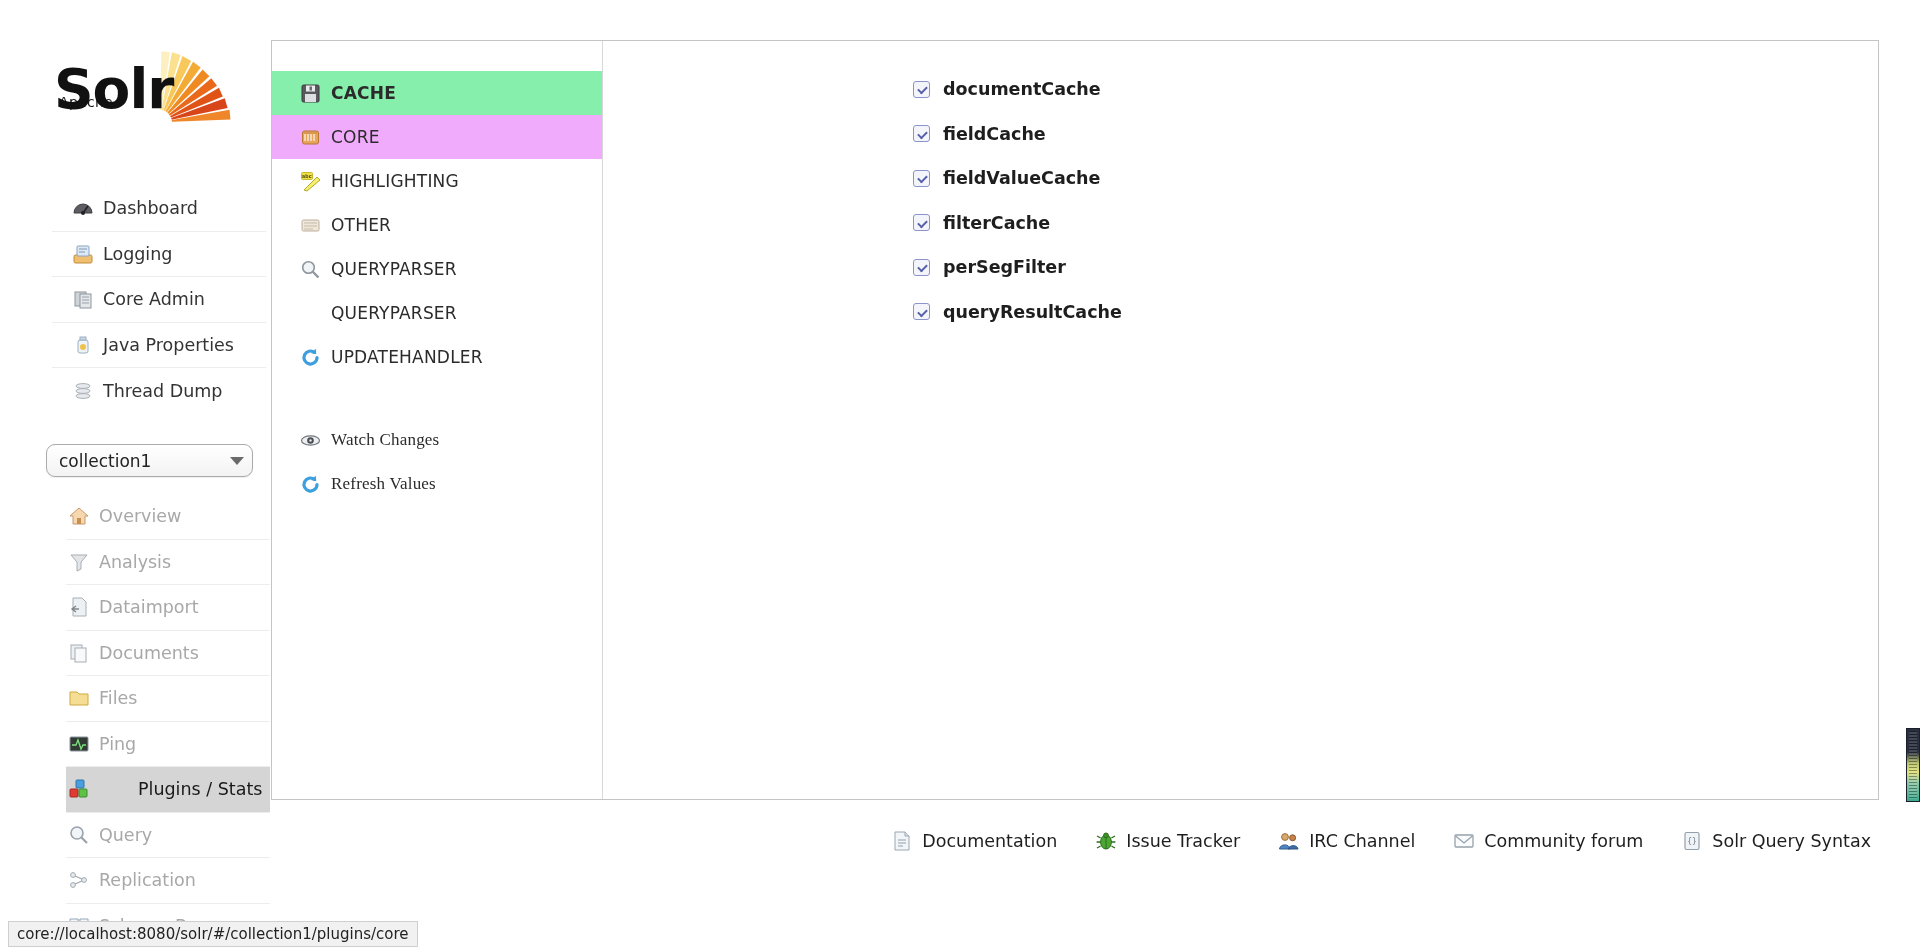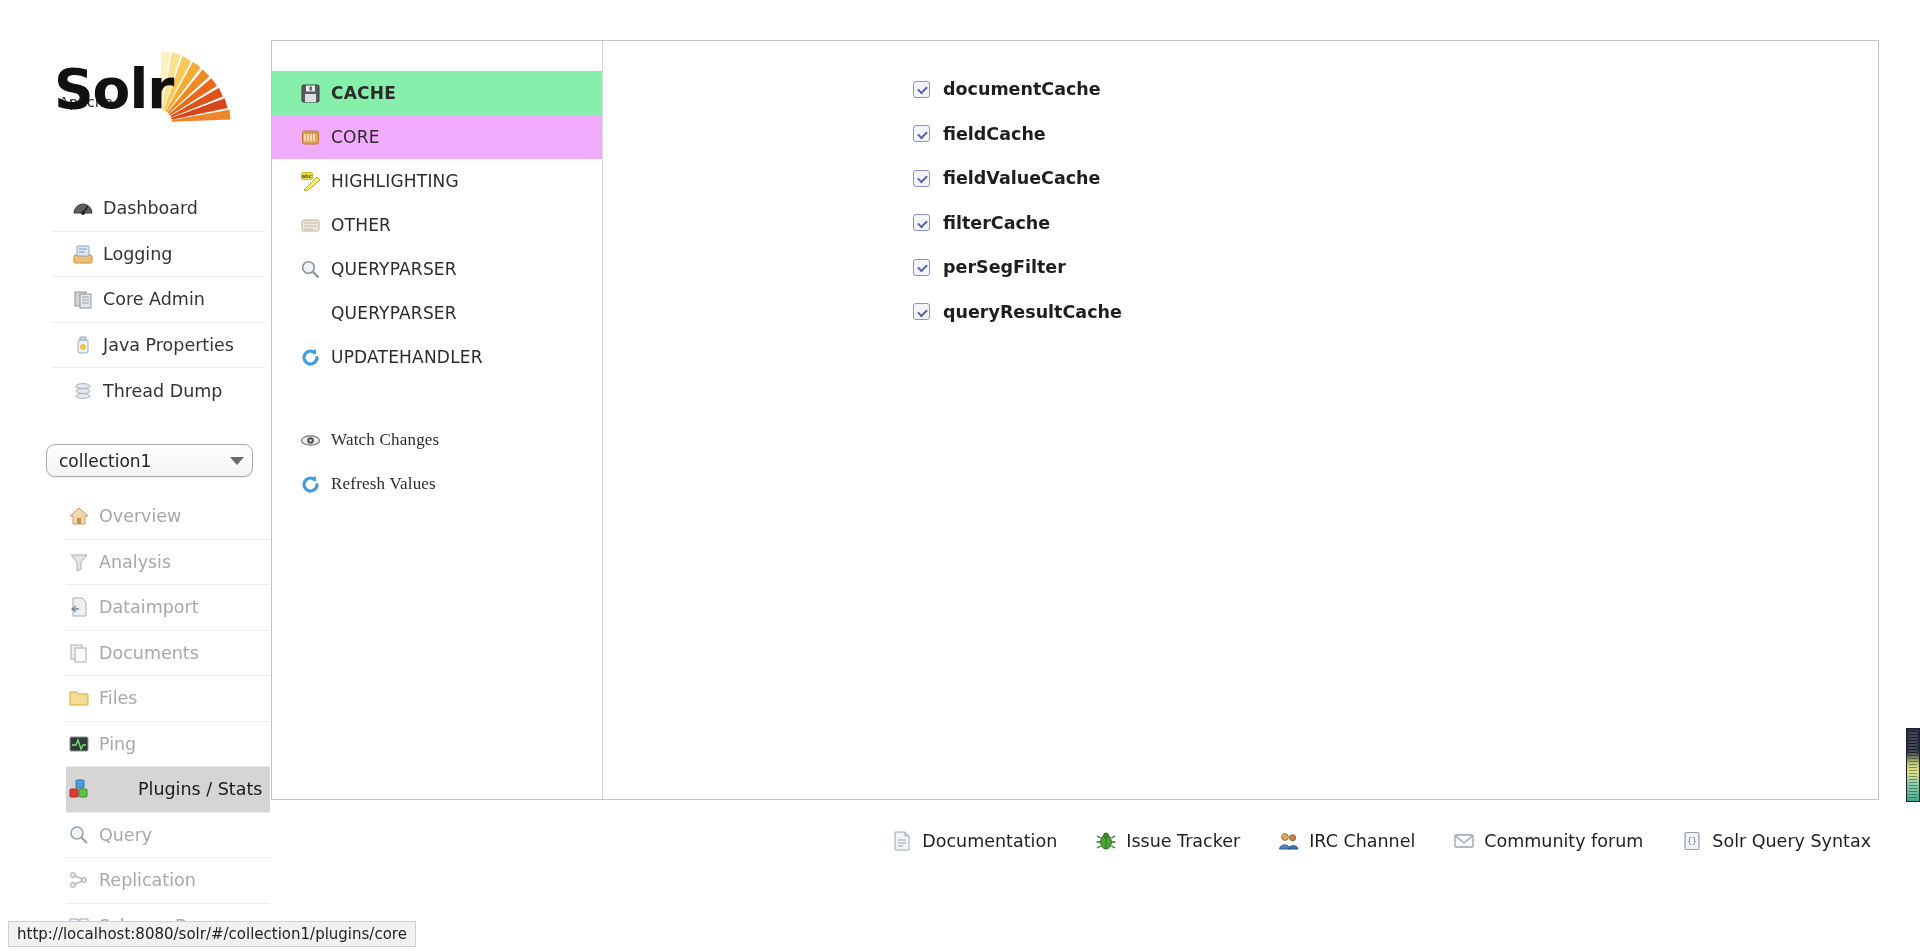--- a/index.html
+++ b/index.html
@@ -641,16 +641,16 @@
           </svg>
       </span>
       <span>Solr Query Syntax</span>
     </div>
 
   </div>
 
   <div id="edge-gadget"></div>
 
   <div id="status-bar">
-    <span>http://localhost:8080/solr/#/collection1/plugins/core</span>
+    <span>core://localhost:8080/solr/#/collection1/plugins/core</span>
   </div>
 
 </div>
 
 </body></html>

